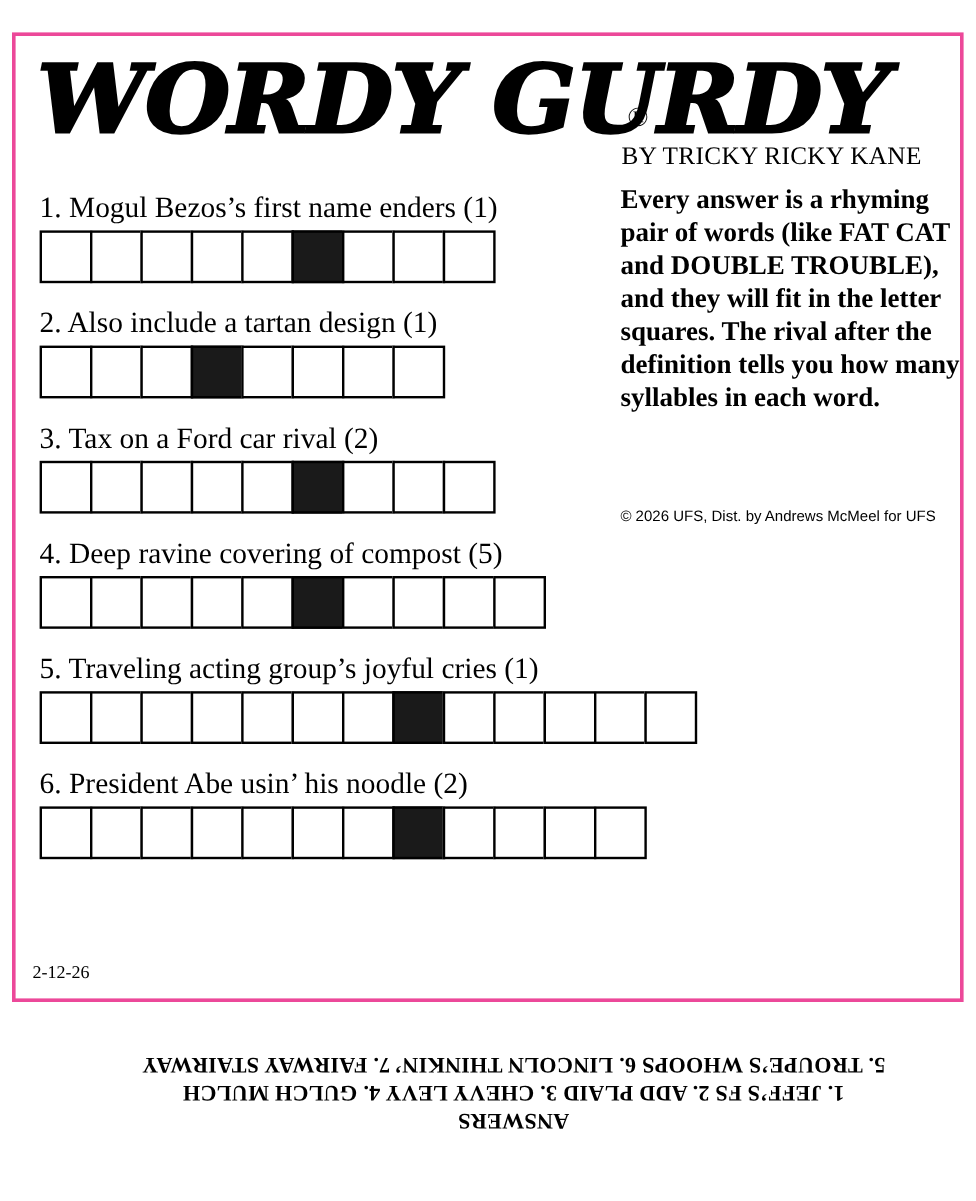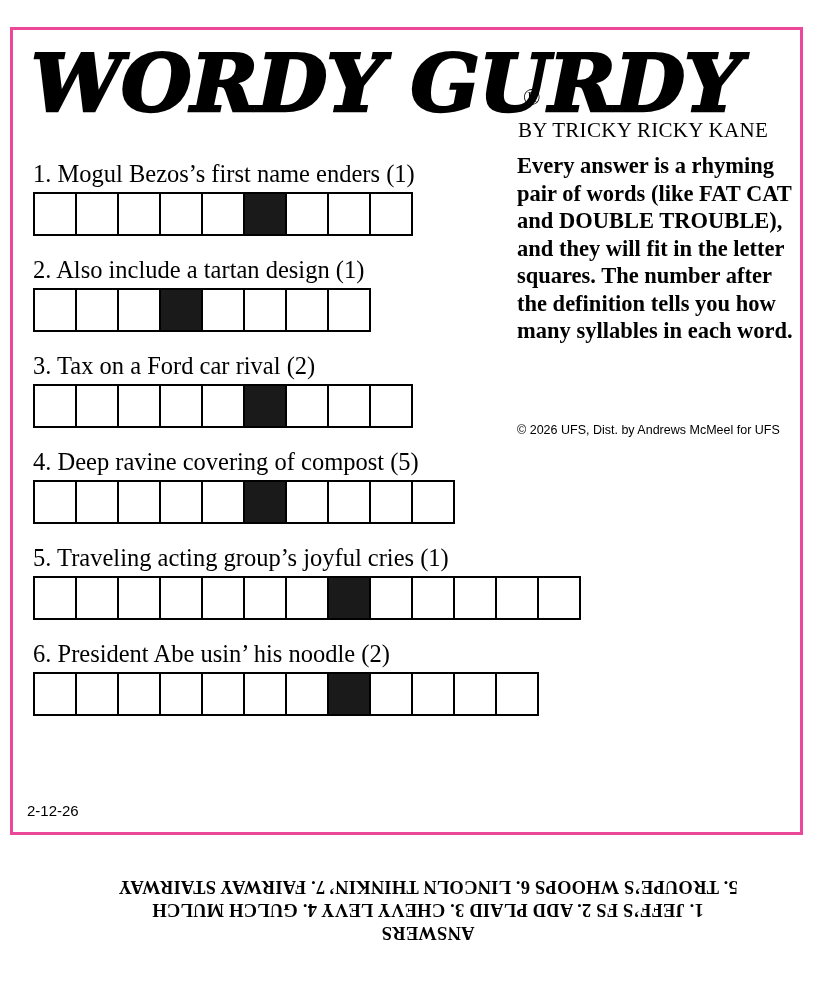--- a/index.html
+++ b/index.html
@@ -142,39 +142,39 @@
   }
   .answers .ans-line {
     display: block;
     white-space: nowrap;
   }
 
   .date-stamp {
     position: absolute;
     left: 14px;
     bottom: 12px;
-    font-family: Liberation Sans, sans-serif;
+    font-family: Liberation Serif, serif;
     font-size: 15px;
     line-height: 18px;
   }
 </style>
 </head>
 <body>
 
 <div id="page">
   <div id="inner">
 
     <div class="masthead">
       <div class="wg-title">WORDY GURDY</div>
       <div class="reg-mark">®</div>
     </div>
 
     <div class="byline">BY TRICKY RICKY KANE</div>
 
-    <div class="instructions">Every answer is a rhyming pair of words (like FAT CAT and DOUBLE TROUBLE), and they will fit in the letter squares. The number after the definition tells you how many syllables in each word.</div>
+    <div class="instructions">Every answer is a rhyming pair of words (like FAT CAT and DOUBLE TROUBLE), and they will fit in the letter squares. The rival after the definition tells you how many syllables in each word.</div>
     <div class="copyright">© 2026 UFS, Dist. by Andrews McMeel for UFS</div>
 
     <div class="clue-block" style="top:130px">
       <div class="clue-text">1. Mogul Bezos’s first name enders (1)</div>
       <div class="grid">
         <div class="cell"></div>
         <div class="cell"></div>
         <div class="cell"></div>
         <div class="cell"></div>
         <div class="cell"></div>

